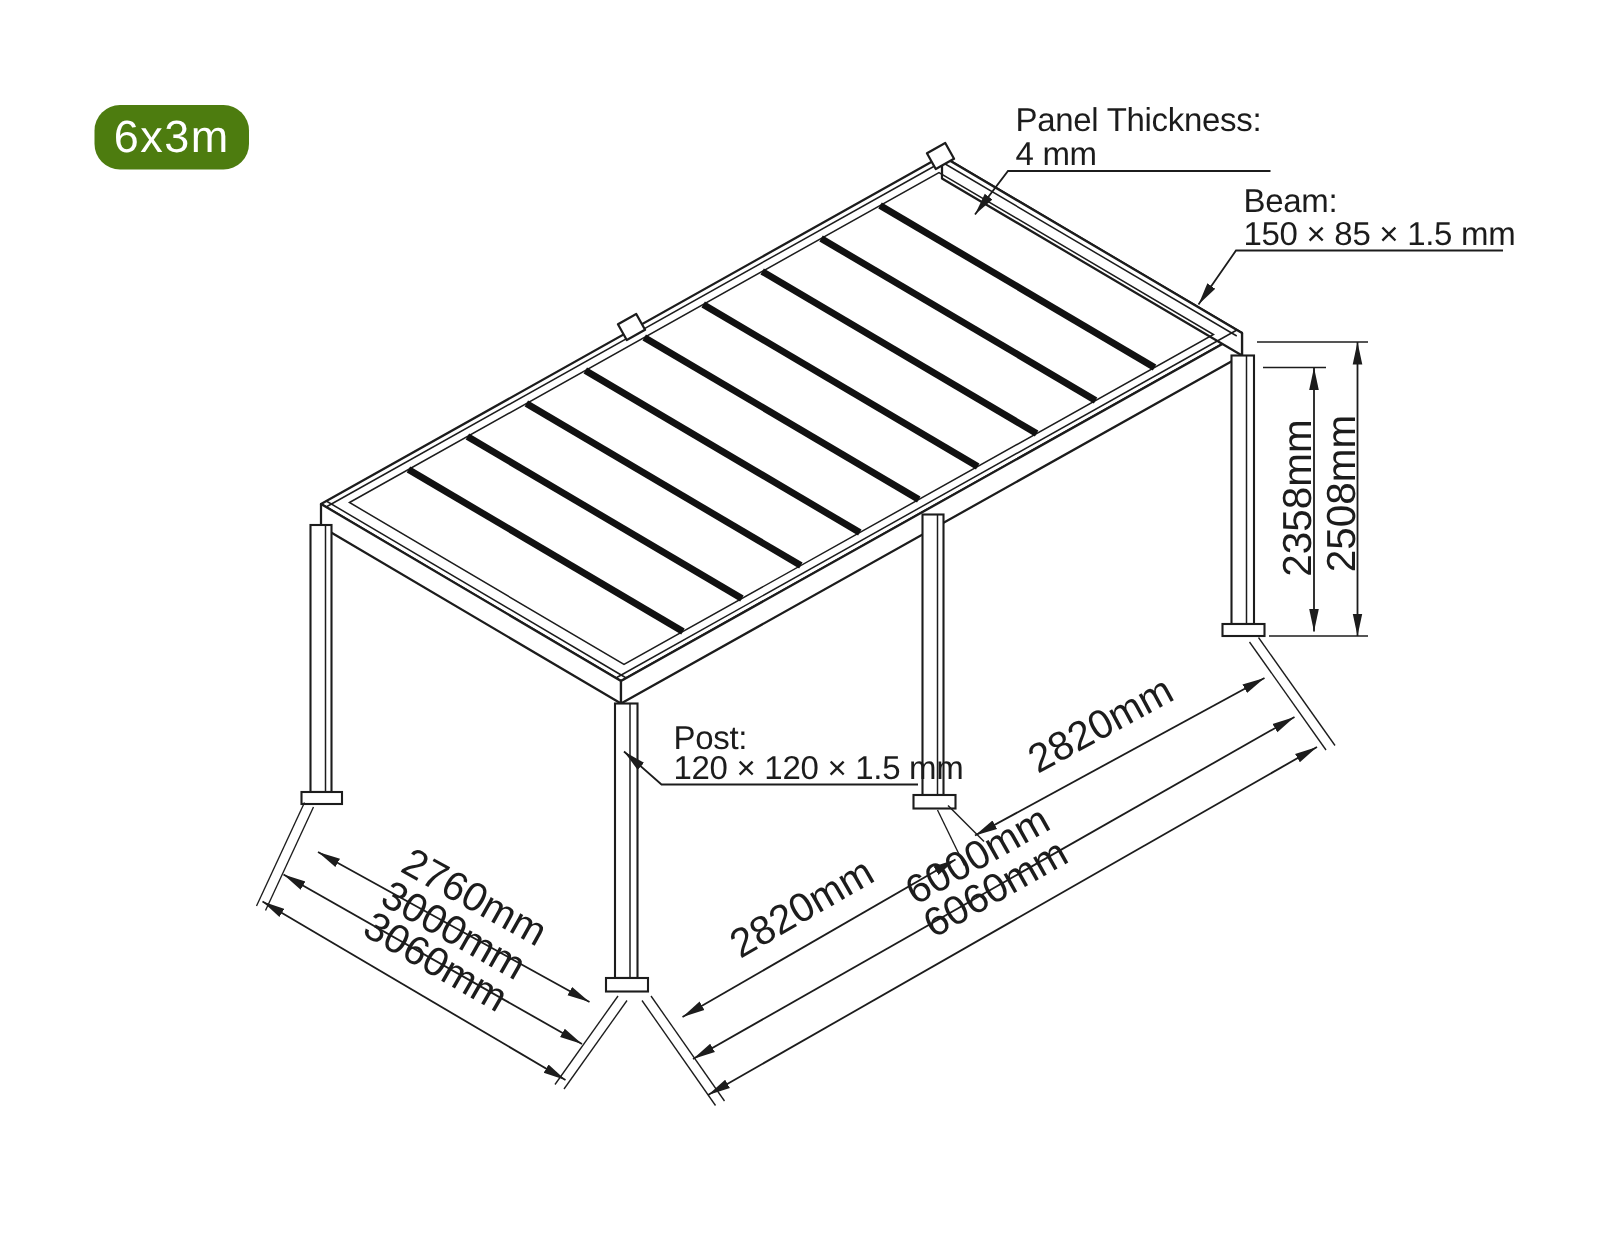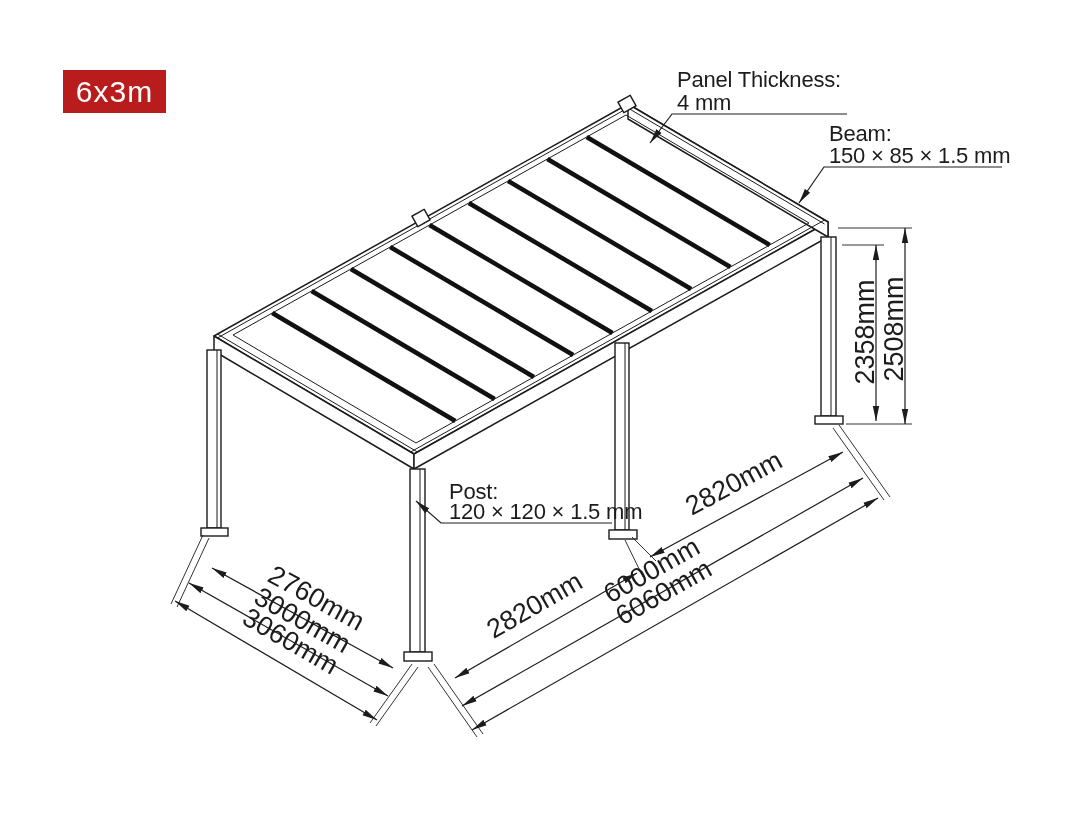--- a/index.html
+++ b/index.html
@@ -1,20 +1,20 @@
 <!DOCTYPE html>
 <html><head>
 <meta charset="utf-8">
 <style>
   html,body{margin:0;padding:0;background:#ffffff;}
   .stage{position:relative;width:1080px;height:831px;background:#ffffff;overflow:hidden;
          font-family:"Liberation Sans", sans-serif;}
-  .badge{position:absolute;left:63px;top:70px;width:103px;height:43px;background:#b91c1c;
+  .badge{position:absolute;left:63px;top:70px;width:103px;height:43px;background:#4d7c0f;
          display:flex;align-items:center;justify-content:center;
-         color:#ffffff;font-size:30px;letter-spacing:1px;}
+         color:#ffffff;font-size:30px;letter-spacing:1px;border-radius:17px;}
   svg{position:absolute;left:0;top:0;}
   .frame{fill:#ffffff;stroke:#1c1c1c;stroke-width:1.5;stroke-linejoin:round;}
   .thin{fill:none;stroke:#1c1c1c;stroke-width:1;}
   .louver{stroke:#111111;stroke-width:4.5;}
   .post{fill:#ffffff;stroke:#1c1c1c;stroke-width:1.4;}
   .ext{stroke:#1c1c1c;stroke-width:0.9;fill:none;}
   .dim{stroke:#1c1c1c;stroke-width:1.2;fill:none;}
   .leader{stroke:#1c1c1c;stroke-width:1.2;fill:none;}
   .ann{font-size:22px;fill:#1c1c1c;letter-spacing:-0.2px;}
   .dimtxt{font-size:27px;fill:#1c1c1c;text-anchor:middle;}

